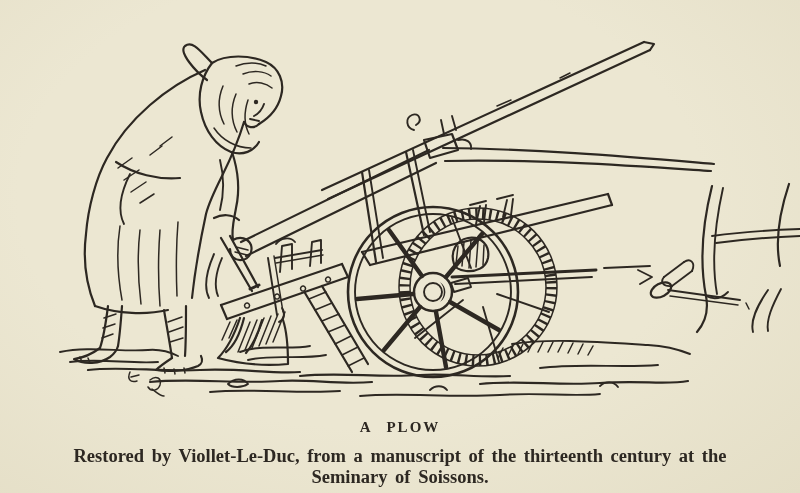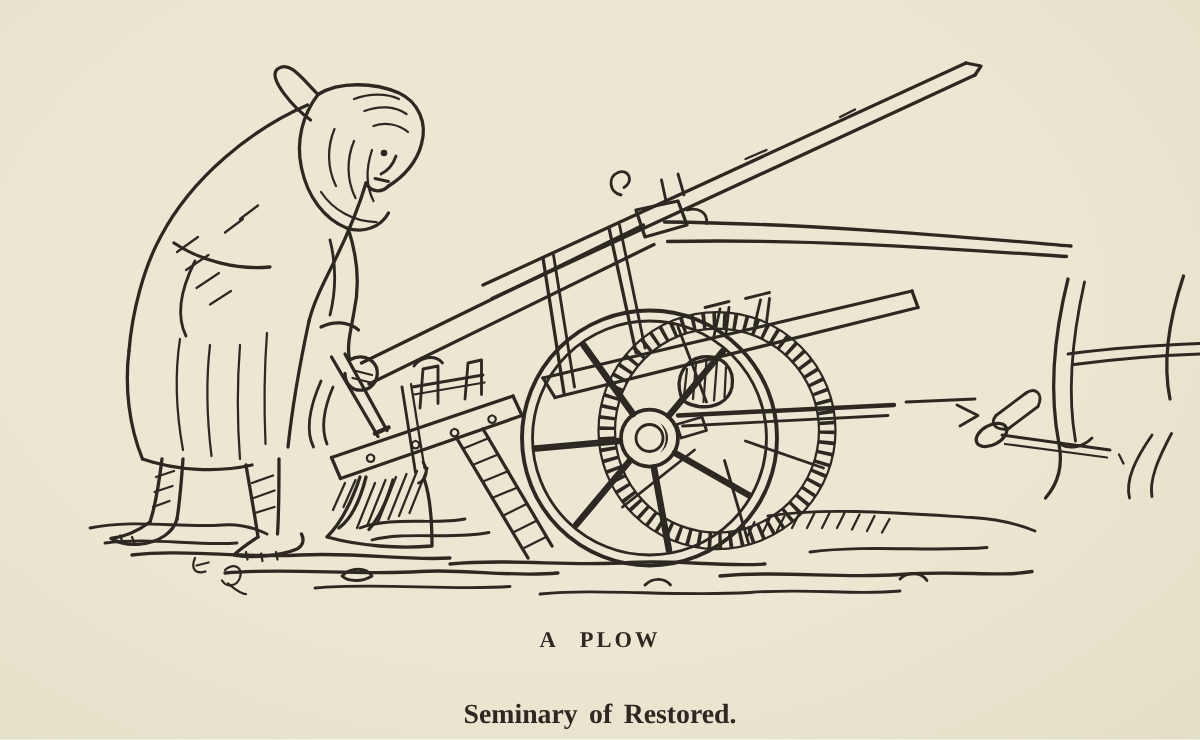--- a/index.html
+++ b/index.html
@@ -303,14 +303,15 @@
       <path class="med" d="M248,360 C270,354 300,360 326,355"></path>
 
       <path class="thin" d="M130,372 c-3,7 0,11 7,9"></path>
       <path class="thin" d="M131,377 l8,-2"></path>
       <path class="thin" d="M150,380 c6,-5 12,-2 10,5 c-2,6 -9,7 -12,2"></path>
       <path class="thin" d="M152,389 c4,3 8,7 12,7"></path>
     </g>
   </svg>
 
   <div class="caption cap-title">A PLOW</div>
-  <div class="caption cap-line2">Seminary of Restored.</div>
+  <div class="caption cap-line1">Restored by Viollet-Le-Duc, from a manuscript of the thirteenth century at the</div>
+  <div class="caption cap-line2">Seminary of Soissons.</div>
 </div>
 
 </body></html>

